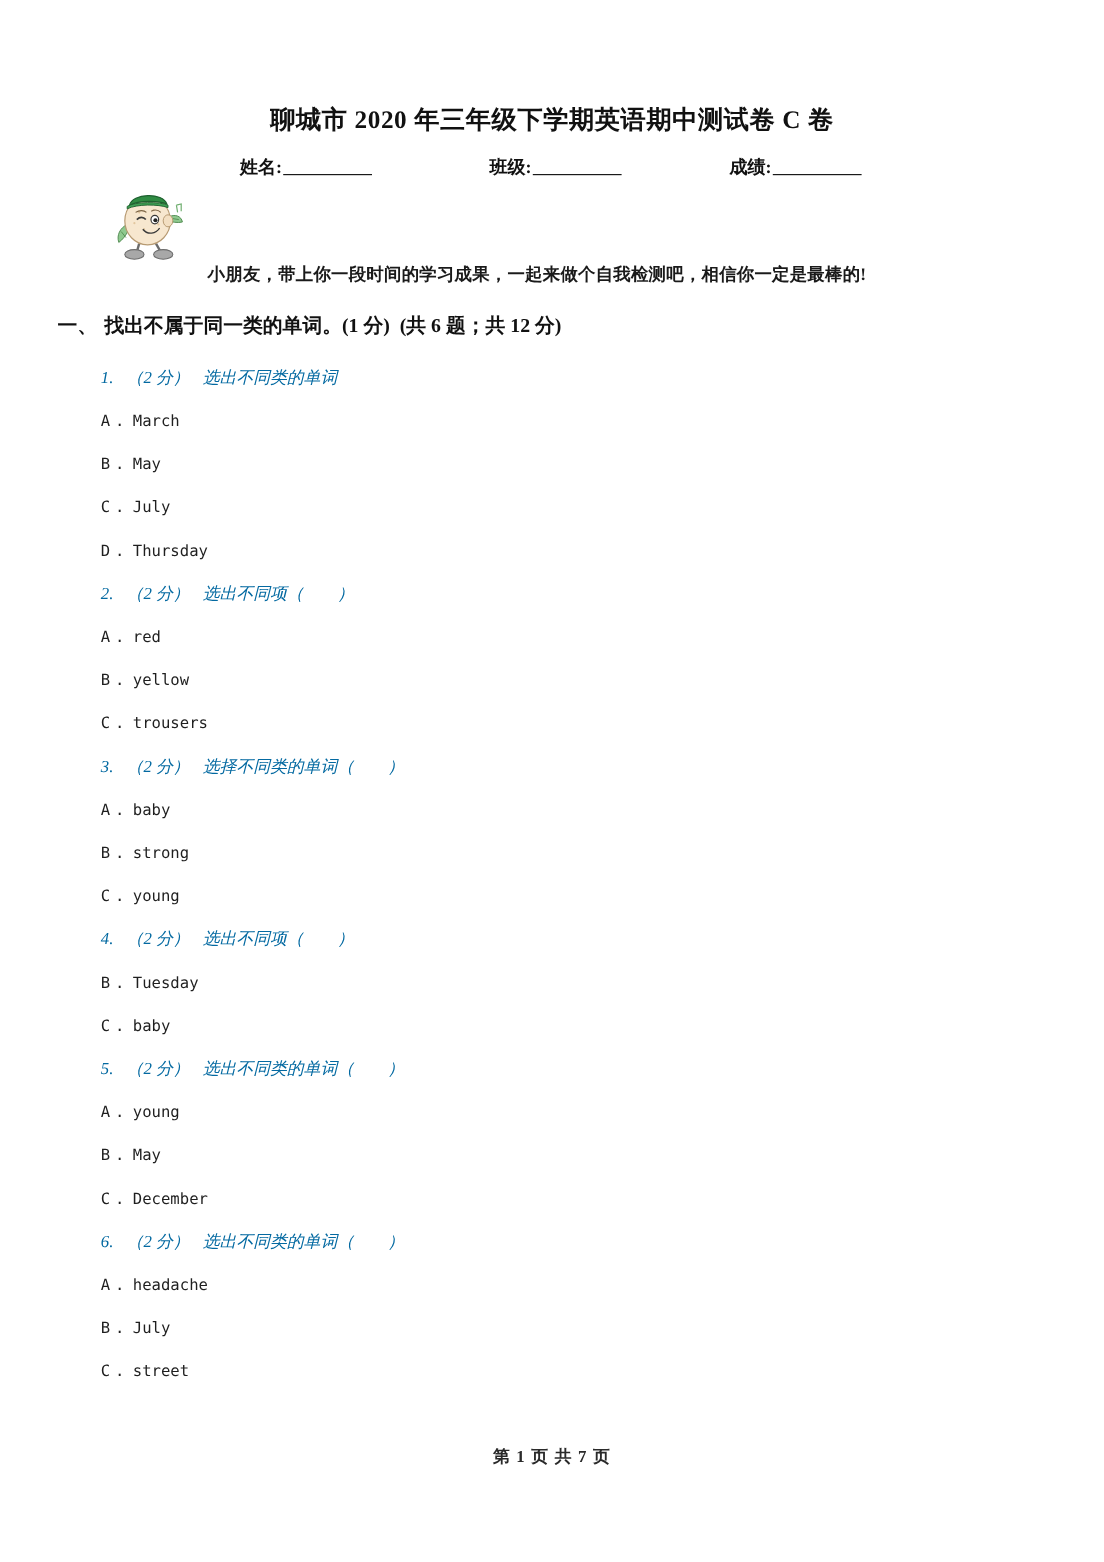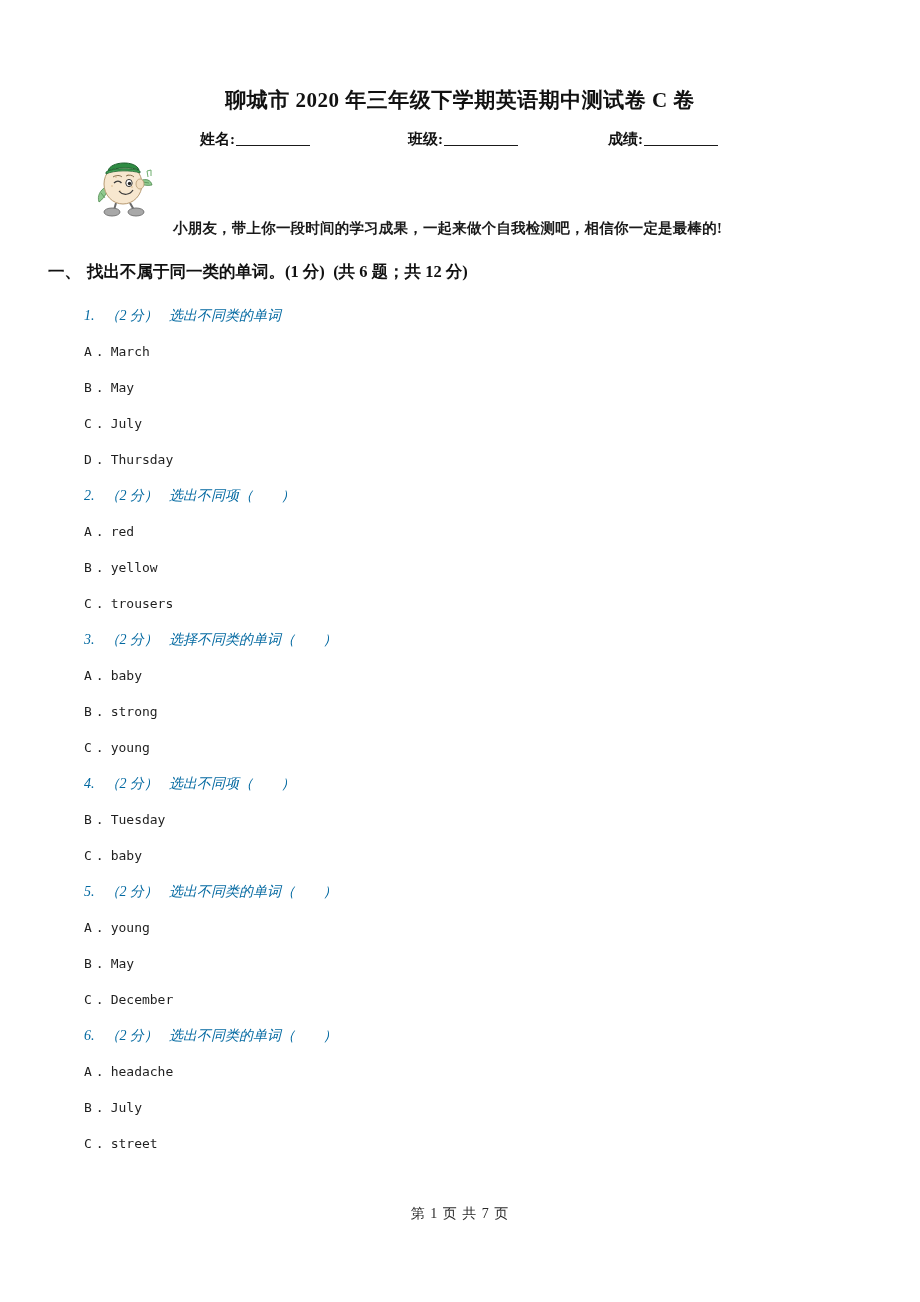--- a/index.html
+++ b/index.html
@@ -139,21 +139,21 @@
 
   
   .page-footer {
     position: absolute;
     left: 0;
     top: 1205px;
     width: 920px;
     text-align: center;
     font-family: "Liberation Serif", "DejaVu Serif", serif;
     font-size: 14px;
-    font-weight: normal;
+    font-weight: bold;
     color: #2a2a2a;
     letter-spacing: 1px;
   }
 </style>
 </head>
 <body>
 
 <div class="page">
 
   <div class="doc-title">聊城市 2020 年三年级下学期英语期中测试卷 C 卷</div>

